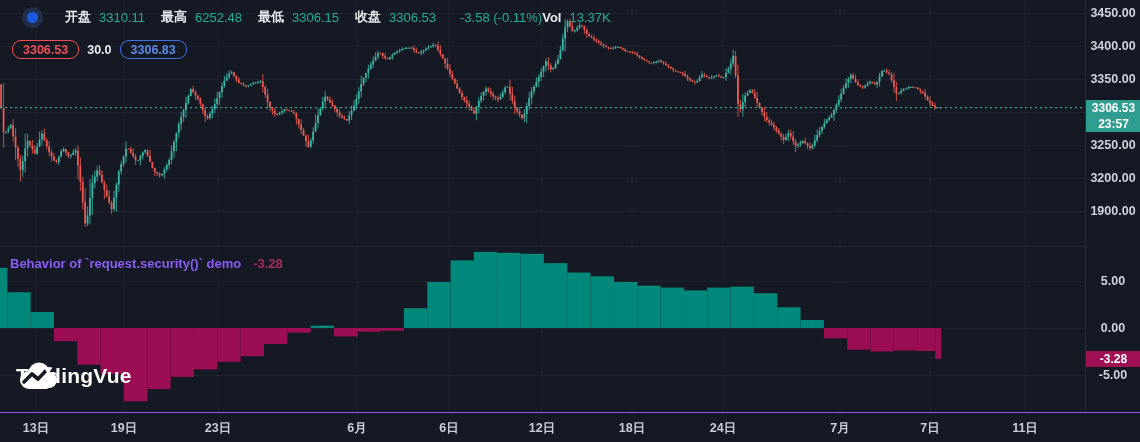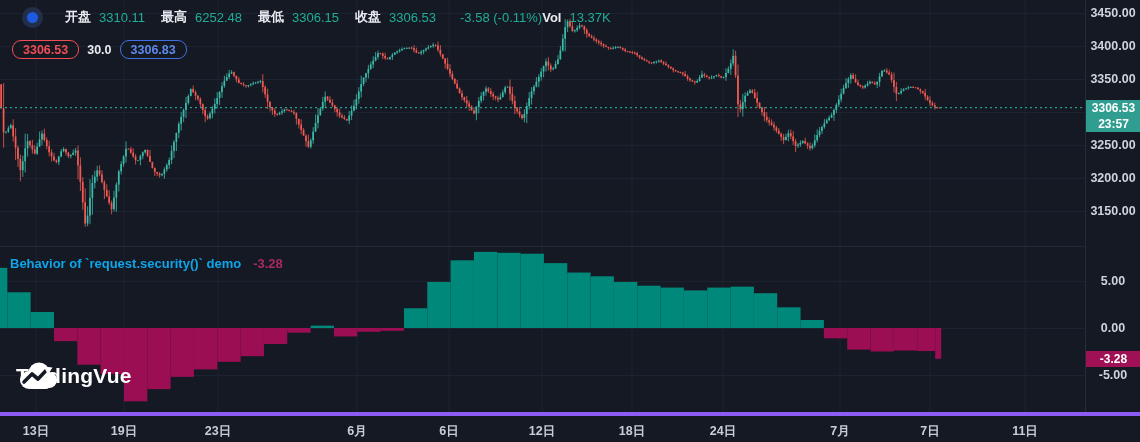--- a/index.html
+++ b/index.html
@@ -30,37 +30,37 @@
   
   .legend { position:absolute; top:40px; left:12px; display:flex; align-items:center; gap:8px; z-index:5; }
   .pill { height:19px; padding:0 10px; border-radius:9px; display:flex; align-items:center;
           font-size:12.5px; font-weight:600; background:rgba(19,23,33,.55); cursor:pointer; }
   .pill.red  { border:1px solid #f14d56; color:#f14d56; }
   .pill.blue { border:1px solid #3f6fe0; color:#5e88ea; }
   .mid-val { font-size:12.5px; font-weight:700; color:#e9ebf0; }
 
   
   .ind-title { position:absolute; top:256px; left:10px; z-index:5; display:flex; gap:12px; align-items:center; }
-  .ind-title .t { font-size:13px; font-weight:600; color:#0ea5e9; }
+  .ind-title .t { font-size:13px; font-weight:600; color:#8b5cf6; }
   .ind-title .v { font-size:13px; font-weight:600; color:#a92a60; }
 
   
   .y-axis { position:absolute; top:0; right:0; width:55px; height:412px;
             border-left:1px solid #262b38; background:#151923; z-index:4; cursor:ns-resize; }
   .ytick { position:absolute; left:0; width:100%; height:16px; line-height:16px;
            text-align:center; font-size:12.5px; font-weight:600; color:#cfd3dc; }
   .badge { position:absolute; left:0; width:55px; text-align:center; color:#fff;
            font-size:12px; font-weight:700; z-index:6; }
   .badge.teal { background:#2f9e90; height:32px; }
   .badge.teal .row { height:16px; line-height:16px; }
   .badge.mag { background:#a01055; height:16px; line-height:16px; }
 
   
   .x-axis { position:absolute; left:0; bottom:0; width:1140px; height:30px;
-            border-top:4px solid #8b5cf6; background:#151923; z-index:4; cursor:ew-resize;margin-top:48px; }
+            border-top:1px solid #8b5cf6; background:#151923; z-index:4; cursor:ew-resize;margin-top:48px; }
   .xtick { position:absolute; top:7px; transform:translateX(-50%); font-size:12.5px;
            font-weight:600; color:#c9cdd7; }
 
   
   .wm { position:absolute; left:16px; top:364px; display:flex; align-items:center; gap:8px; z-index:3; }
   .wm .txt { font-size:21px; font-weight:700; color:#ffffff; letter-spacing:.2px; }
 
   .sep { position:absolute; left:0; top:246px; width:1085px; height:1px; background:#232836; z-index:2; }
 </style>
 </head>
@@ -978,21 +978,21 @@
     <div class="badge teal" id="price-badge" style="top: 99.6902px;">
       <div class="row">3306.53</div>
       <div class="row">23:57</div>
     </div>
     <div class="badge mag" id="ind-badge" style="top: 350.832px;">-3.28</div>
   <div class="ytick" style="top: 5px;">3450.00</div>
       <div class="ytick" style="top: 38px;">3400.00</div>
       <div class="ytick" style="top: 71px;">3350.00</div>
       <div class="ytick" style="top: 137px;">3250.00</div>
       <div class="ytick" style="top: 170px;">3200.00</div>
-      <div class="ytick" style="top: 203px;">3150.00</div>
+      <div class="ytick" style="top: 203px;">1900.00</div>
       <div class="ytick" style="top: 273px;">5.00</div>
       <div class="ytick" style="top: 320px;">0.00</div>
       <div class="ytick" style="top: 367px;">-5.00</div>
     </div>
 
   <div class="x-axis" id="x-axis">
       <div class="xtick" style="left: 36px;">13日</div>
       <div class="xtick" style="left: 124px;">19日</div>
       <div class="xtick" style="left: 218px;">23日</div>
       <div class="xtick" style="left: 357px;">6月</div>

